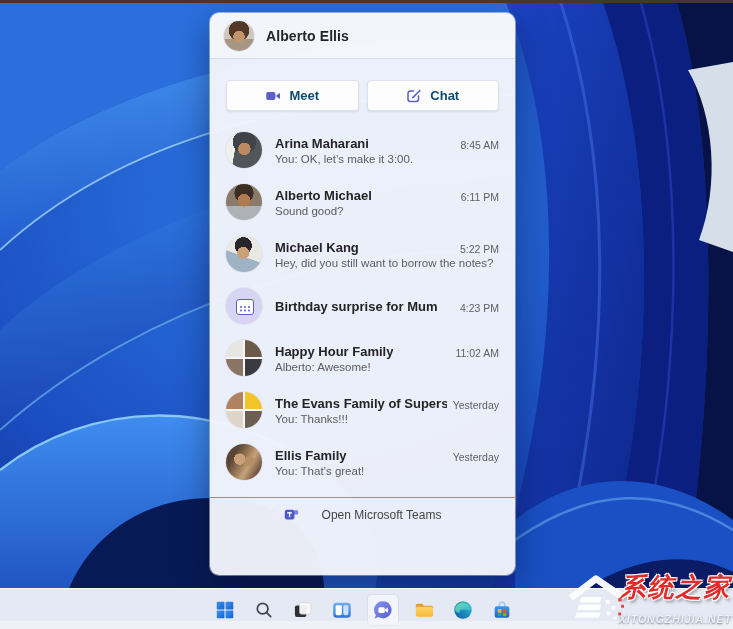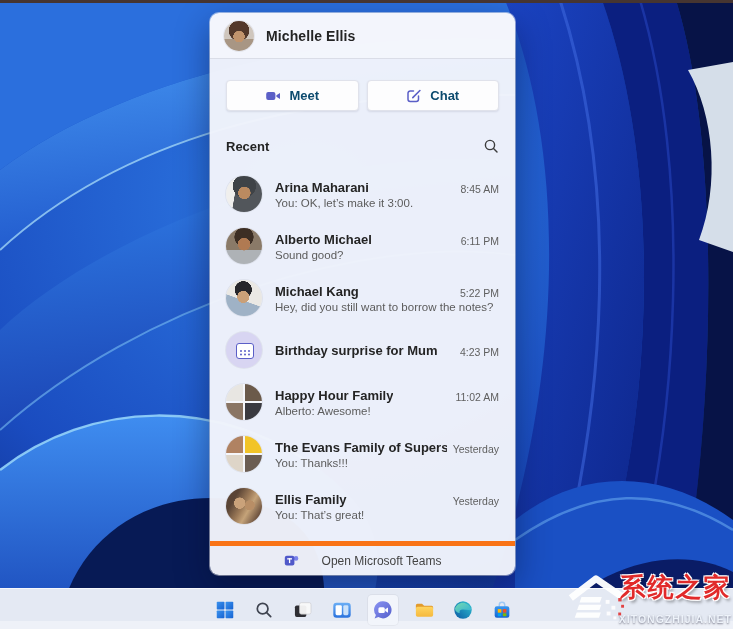--- a/index.html
+++ b/index.html
@@ -80,27 +80,27 @@
       conic-gradient(from 0deg, #6b5a4a 0 90deg, #3a3a40 90deg 180deg, #8a7564 180deg 270deg, #e8e6e2 270deg 360deg); }
   .av-evans { background:
       linear-gradient(to right, rgba(0,0,0,0) 46%, #f5f6fa 46% 54%, rgba(0,0,0,0) 54%),
       linear-gradient(to bottom, rgba(0,0,0,0) 46%, #f5f6fa 46% 54%, rgba(0,0,0,0) 54%),
       conic-gradient(from 0deg, #f2c428 0 90deg, #6b5d52 90deg 180deg, #ded5c8 180deg 270deg, #b08262 270deg 360deg); }
   .av-ellis { background:
       radial-gradient(circle at 38% 42%, #caa27a 0 18%, rgba(0,0,0,0) 19%),
       radial-gradient(circle at 66% 48%, #b88e66 0 16%, rgba(0,0,0,0) 17%),
       linear-gradient(120deg,#5a4435 0 25%, #9c7a58 48%, #c5a379 62%, #6e5340 85%); }
 
-  .panel-footer { margin-top:9px; height:34px; flex:0 0 34px; border-top:5px solid #f97316;
+  .panel-footer { margin-top:9px; height:34px; flex:0 0 34px; border-top:1px solid #f97316;
     display:flex; align-items:center; justify-content:center; gap:23px; border-radius:0 0 9px 9px; }
   .footer-label { font-size:12px; color:#444; }
 
   
   .watermark { position:absolute; right:1px; bottom:4px; z-index:30; display:flex; align-items:center; }
-  .wm-text { display:flex; flex-direction:column; align-items:center; margin-left:-6px; }
+  .wm-text { display:flex; flex-direction:column; align-items:center; margin-left:-6px;font-style:italic; }
   .wm-title { font-size:26px; font-weight:900; color:#e12a2a; letter-spacing:2px; line-height:1;
     text-shadow:-1px -1px 0 #fff, 1px -1px 0 #fff, -1px 1px 0 #fff, 1px 1px 0 #fff, 2px 3px 3px rgba(0,0,0,.35); }
   .wm-url { font-size:10.5px; font-weight:700; color:#eef3fa; letter-spacing:1px; margin-top:13px;
     text-shadow:0 1px 2px rgba(0,0,30,.5); }
 </style>
 </head>
 <body>
 
 <div class="screen">
 
@@ -151,47 +151,40 @@
     <path d="M515,540 C592,486 662,486 733,530" fill="none" stroke="#5b9ae8" stroke-width="2.5" opacity="0.7"></path>
     <path d="M540,629 C600,560 680,545 733,572 L733,629 Z" fill="#0a1c66"></path>
   </svg>
 
   <div class="top-edge"></div>
 
   <div class="panel">
 
     <div class="panel-header">
       <span class="hdr-avatar"></span>
-      <span class="hdr-name">Michelle Ellis</span>
+      <span class="hdr-name">Alberto Ellis</span>
     </div>
 
     <div class="btn-row">
       <div class="action-btn">
         <svg width="16" height="16" viewBox="0 0 16 16">
           <rect x="1.2" y="4" width="9.2" height="8" rx="2" fill="#5b5fc7"></rect>
           <path d="M11.4,7.3 L15,5.1 V10.9 L11.4,8.7 Z" fill="#5b5fc7"></path>
         </svg>
         <span class="lbl">Meet</span>
       </div>
       <div class="action-btn">
         <svg width="16" height="16" viewBox="0 0 16 16">
           <path d="M12.5,8 v3.3 a2.2,2.2 0 0 1 -2.2,2.2 h-6.1 a2.2,2.2 0 0 1 -2.2,-2.2 v-6.1 a2.2,2.2 0 0 1 2.2,-2.2 h3.3" fill="none" stroke="#5b5fc7" stroke-width="1.5" stroke-linecap="round"></path>
           <path d="M6.8,9.6 L13.9,2.5" stroke="#5b5fc7" stroke-width="1.6" stroke-linecap="round"></path>
         </svg>
         <span class="lbl">Chat</span>
       </div>
     </div>
 
-    <div class="recent-row">
-      <span class="recent-label">Recent</span>
-      <svg width="16" height="16" viewBox="0 0 16 16">
-        <circle cx="7" cy="7" r="4.6" fill="none" stroke="#3c3c3c" stroke-width="1.4"></circle>
-        <path d="M10.5,10.5 L14,14" stroke="#3c3c3c" stroke-width="1.4" stroke-linecap="round"></path>
-      </svg>
-    </div>
 
     <div class="chat-list">
 
       <div class="chat-row">
         <span class="avatar av-arina"></span>
         <div class="chat-texts">
           <div class="chat-top">
             <span class="chat-name">Arina Maharani</span>
             <span class="chat-time">8:45 AM</span>
           </div>

